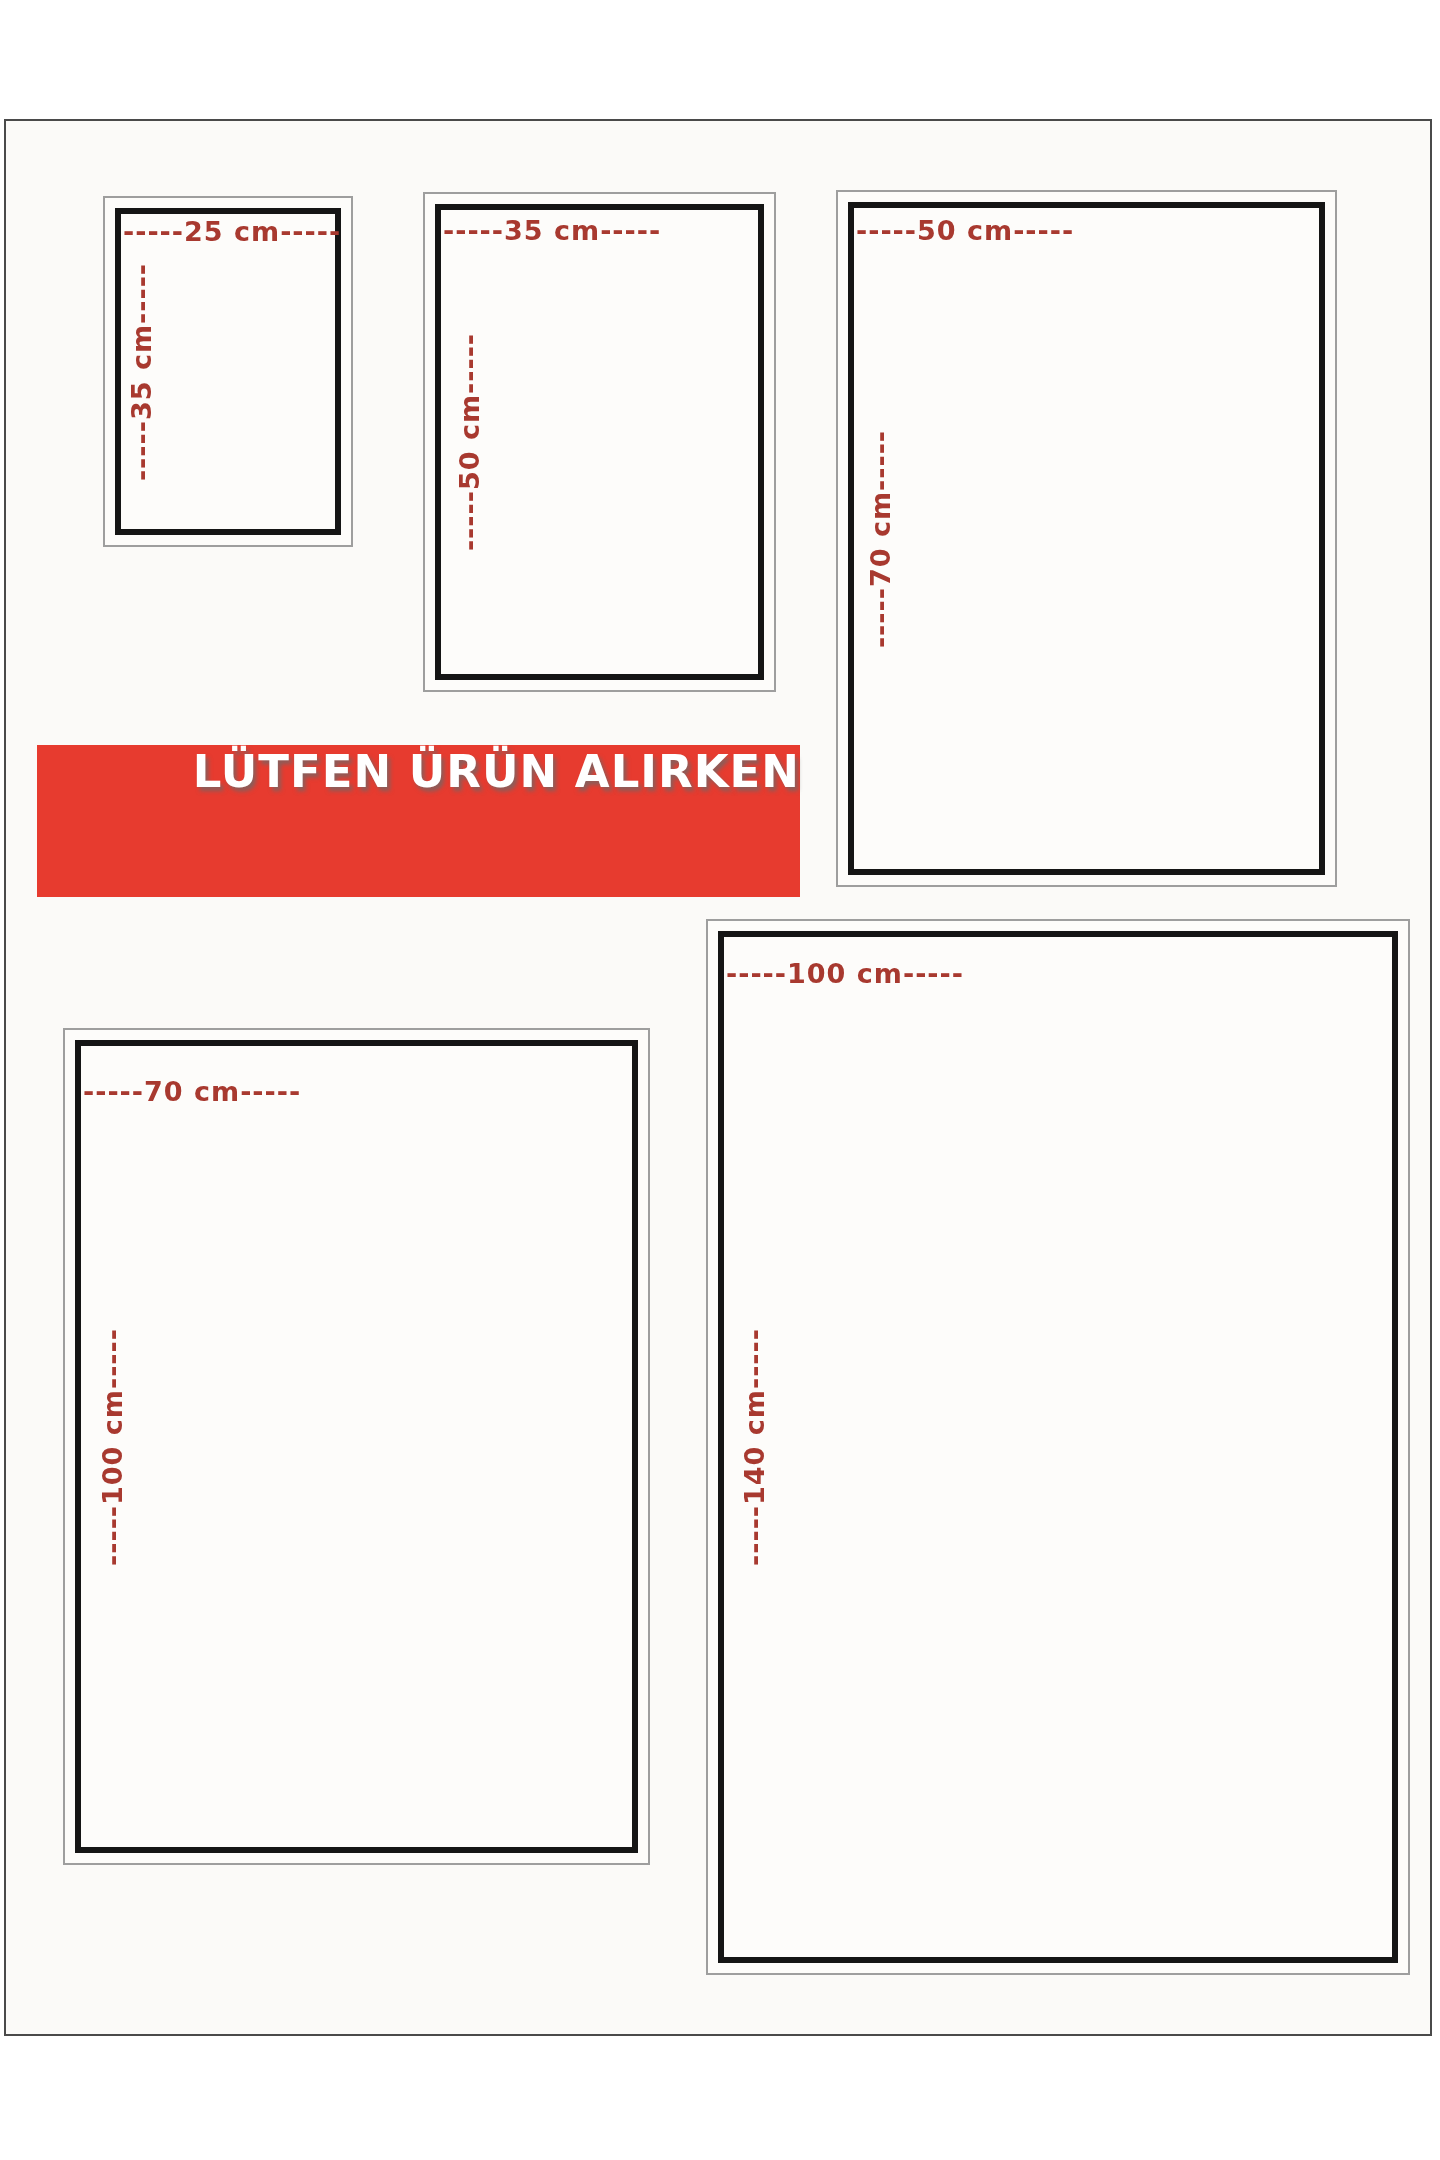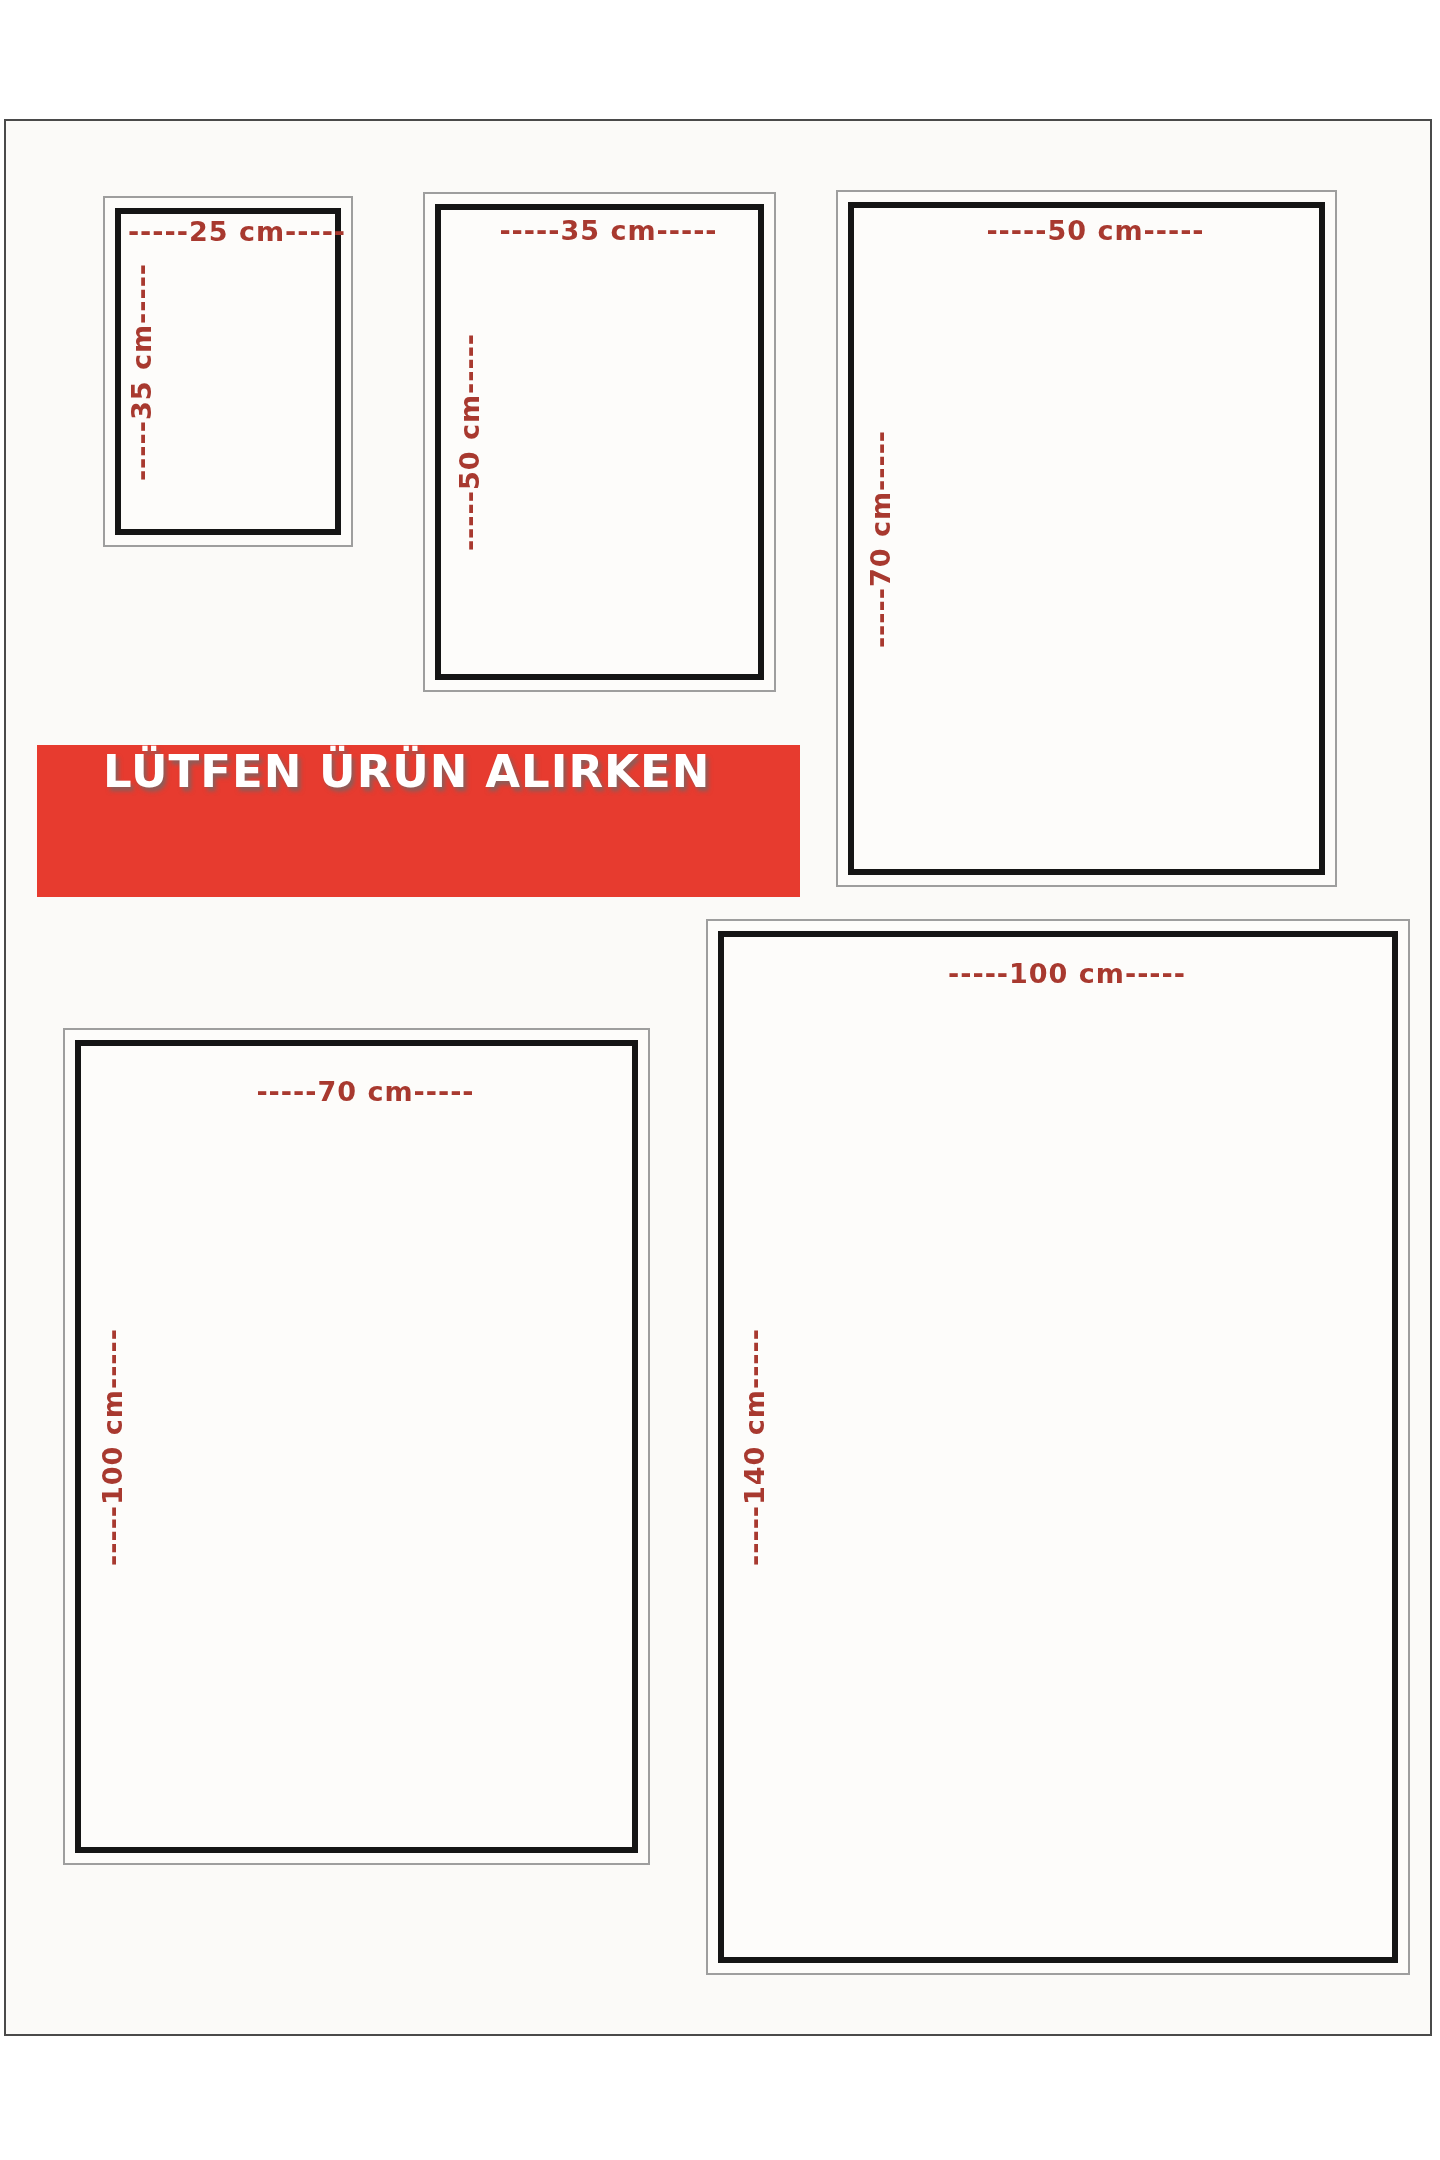--- a/index.html
+++ b/index.html
@@ -28,21 +28,20 @@
   }
   .box .inner{
     position:absolute;
     left:10px;right:10px;top:10px;bottom:10px;
     border:6px solid #151515;
     background:#fdfcfa;
   }
   .wlabel{
     position:absolute;
     left:18px;right:0;
-    text-align:center;
     color:#a8392f;
     font-weight:bold;
     font-size:27px;
     letter-spacing:1px;
     white-space:nowrap;
   }
   .hlabel{
     position:absolute;
     top:50%;
     transform:translate(-50%,-50%) rotate(-90deg);
@@ -70,21 +69,21 @@
   .b5 .hlabel{left:46px;}
   
   #notice-banner{
     position:absolute;
     left:37px;top:745px;
     width:763px;height:152px;
     background:#e73b2f;
     box-sizing:border-box;
     display:flex;
     flex-direction:row;
-    justify-content:space-between;
+    justify-content:flex-end;
     padding-left:66px;
     gap:4px;
   }
   #notice-banner .line{
     color:#ffffff;
     font-weight:bold;
     font-size:45px;
     letter-spacing:1px;
     line-height:1.22;
     text-shadow:3px 4px 4px rgba(105,105,105,0.75);

